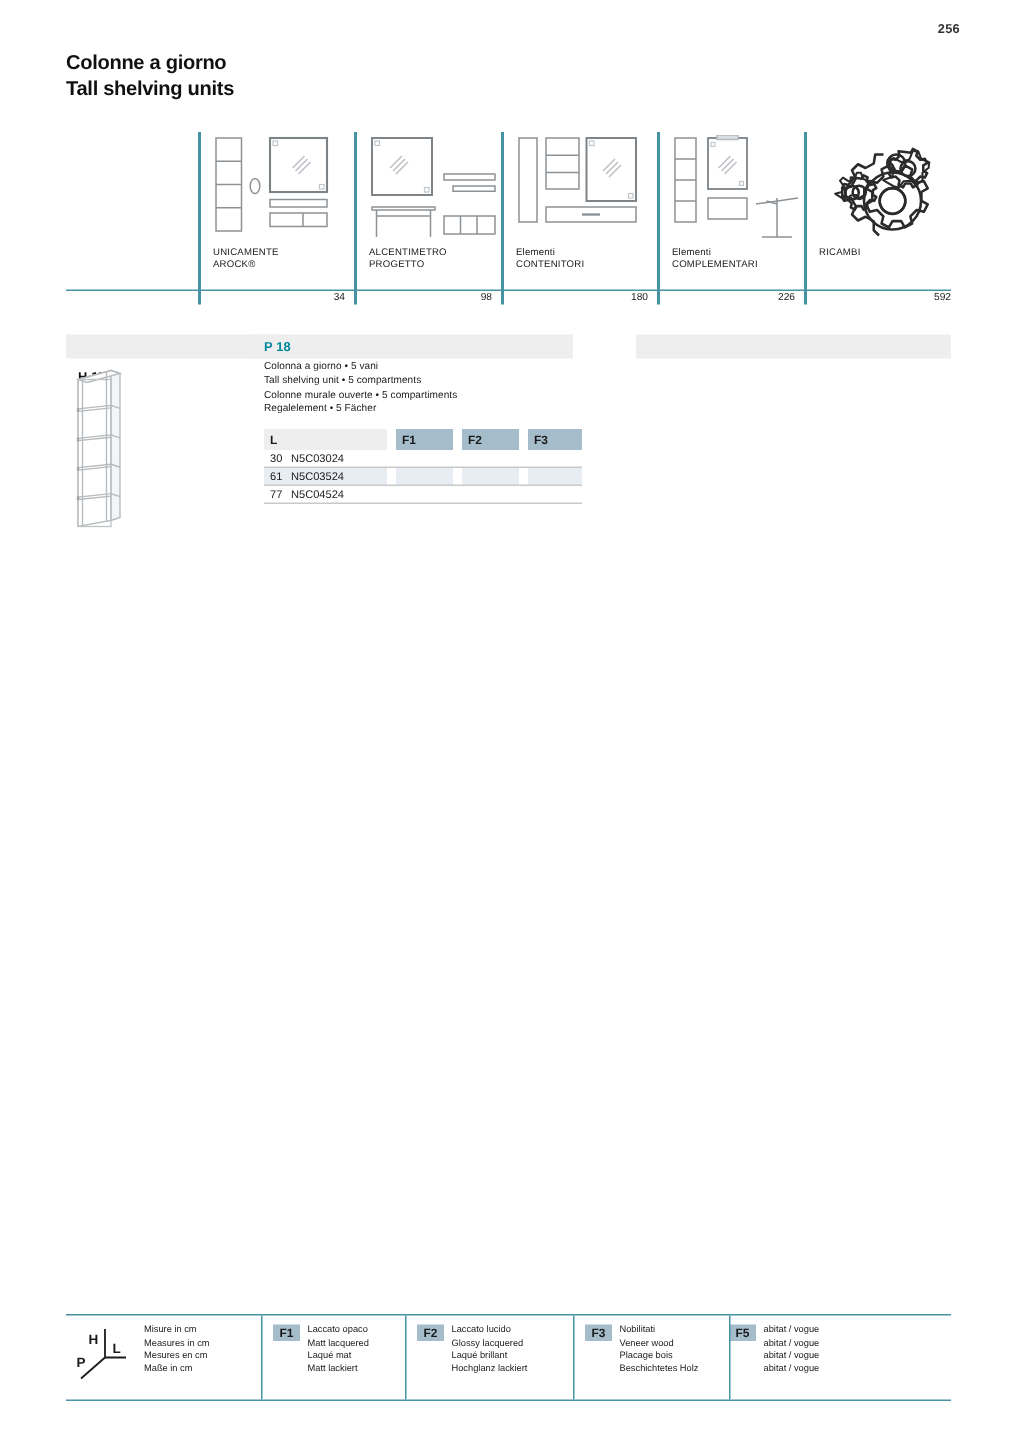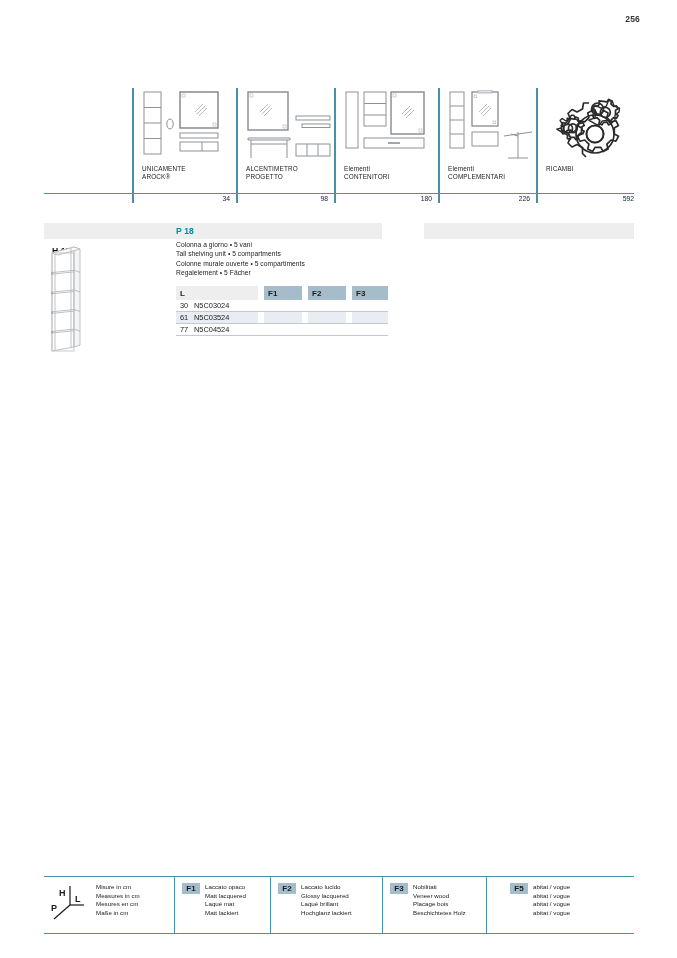--- a/index.html
+++ b/index.html
@@ -226,20 +226,24 @@
     white-space: nowrap;
   }
   .lg-axis { margin-right: 8px; flex: 0 0 auto; }
 </style>
 </head>
 <body>
 
 <div class="page-number">256</div>
 
 <div class="titles">
+  <div class="title-col">
+    <div class="title-line">Colonne a giorno</div>
+    <div class="title-line">Tall shelving units</div>
+  </div>
 </div>
 
 <div class="navstrip">
   <div class="nav-rule"></div>
 
   <div class="nav-div" style="left:88px;"></div>
   <div class="nav-div" style="left:192px;"></div>
   <div class="nav-div" style="left:290px;"></div>
   <div class="nav-div" style="left:394px;"></div>
   <div class="nav-div" style="left:492px;"></div>
@@ -544,21 +548,21 @@
       <div class="lg-chip">F3</div>
       <div class="lg-lines">
         <div>Nobilitati</div>
         <div>Veneer wood</div>
         <div>Placage bois</div>
         <div>Beschichtetes Holz</div>
       </div>
     </div>
 
 
-    <div class="lg-cell" style="width:70px; padding-left:24px;">
+    <div class="lg-cell" style="width:70px; padding-left:0;">
       <div class="lg-sep" style="left:0;"></div>
       <div class="lg-chip">F5</div>
       <div class="lg-lines">
         <div>abitat / vogue</div>
         <div>abitat / vogue</div>
         <div>abitat / vogue</div>
         <div>abitat / vogue</div>
       </div>
     </div>
 

